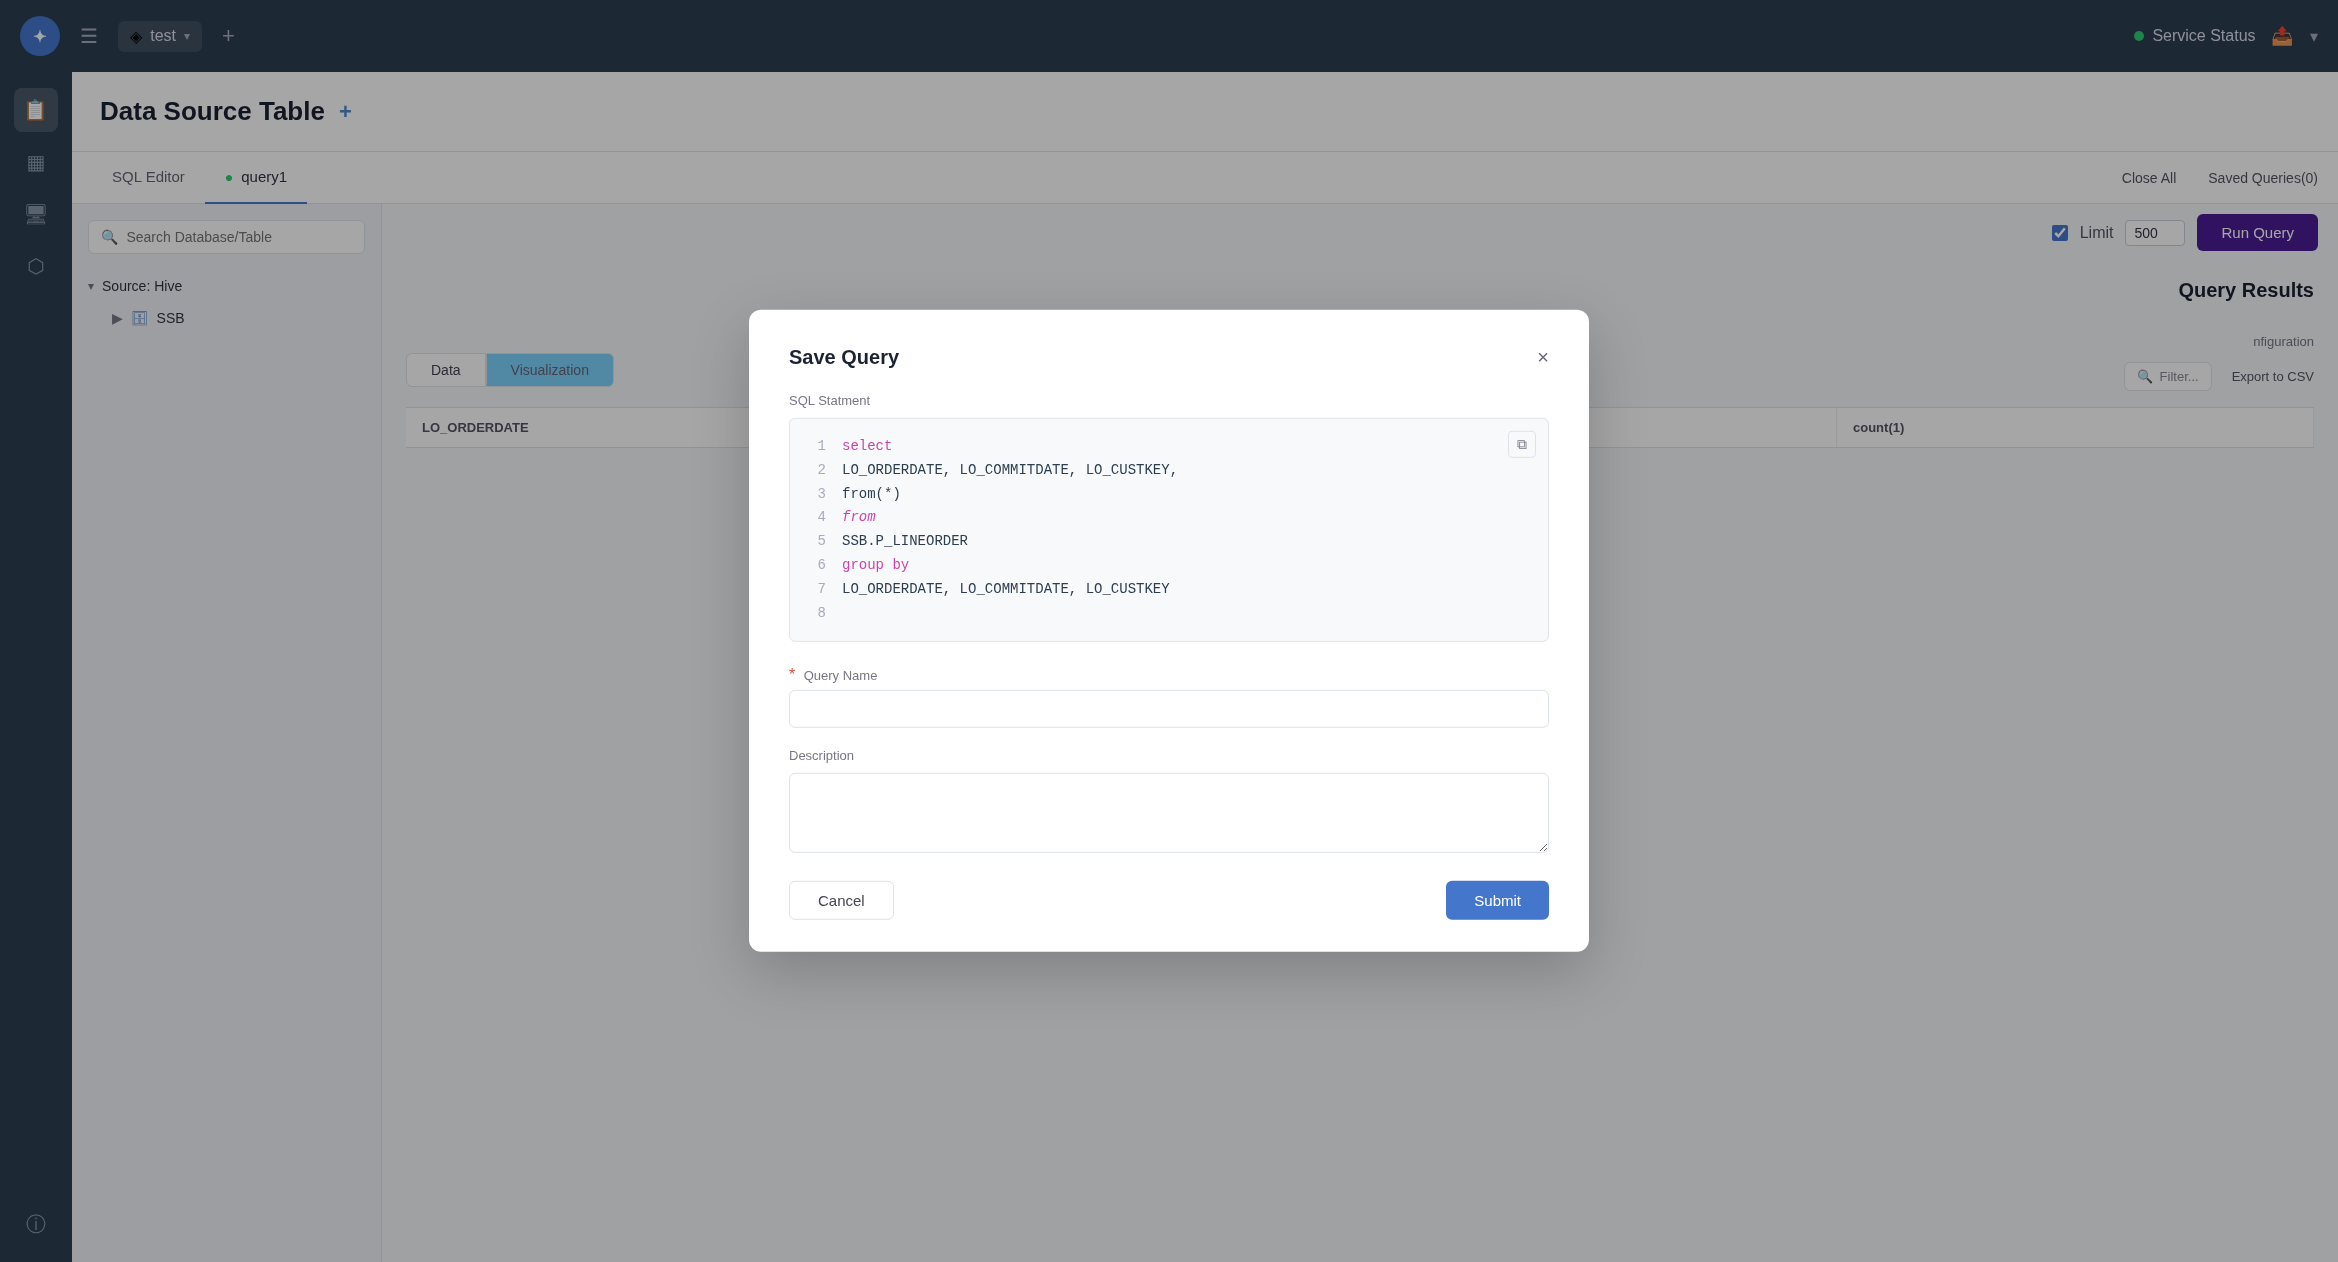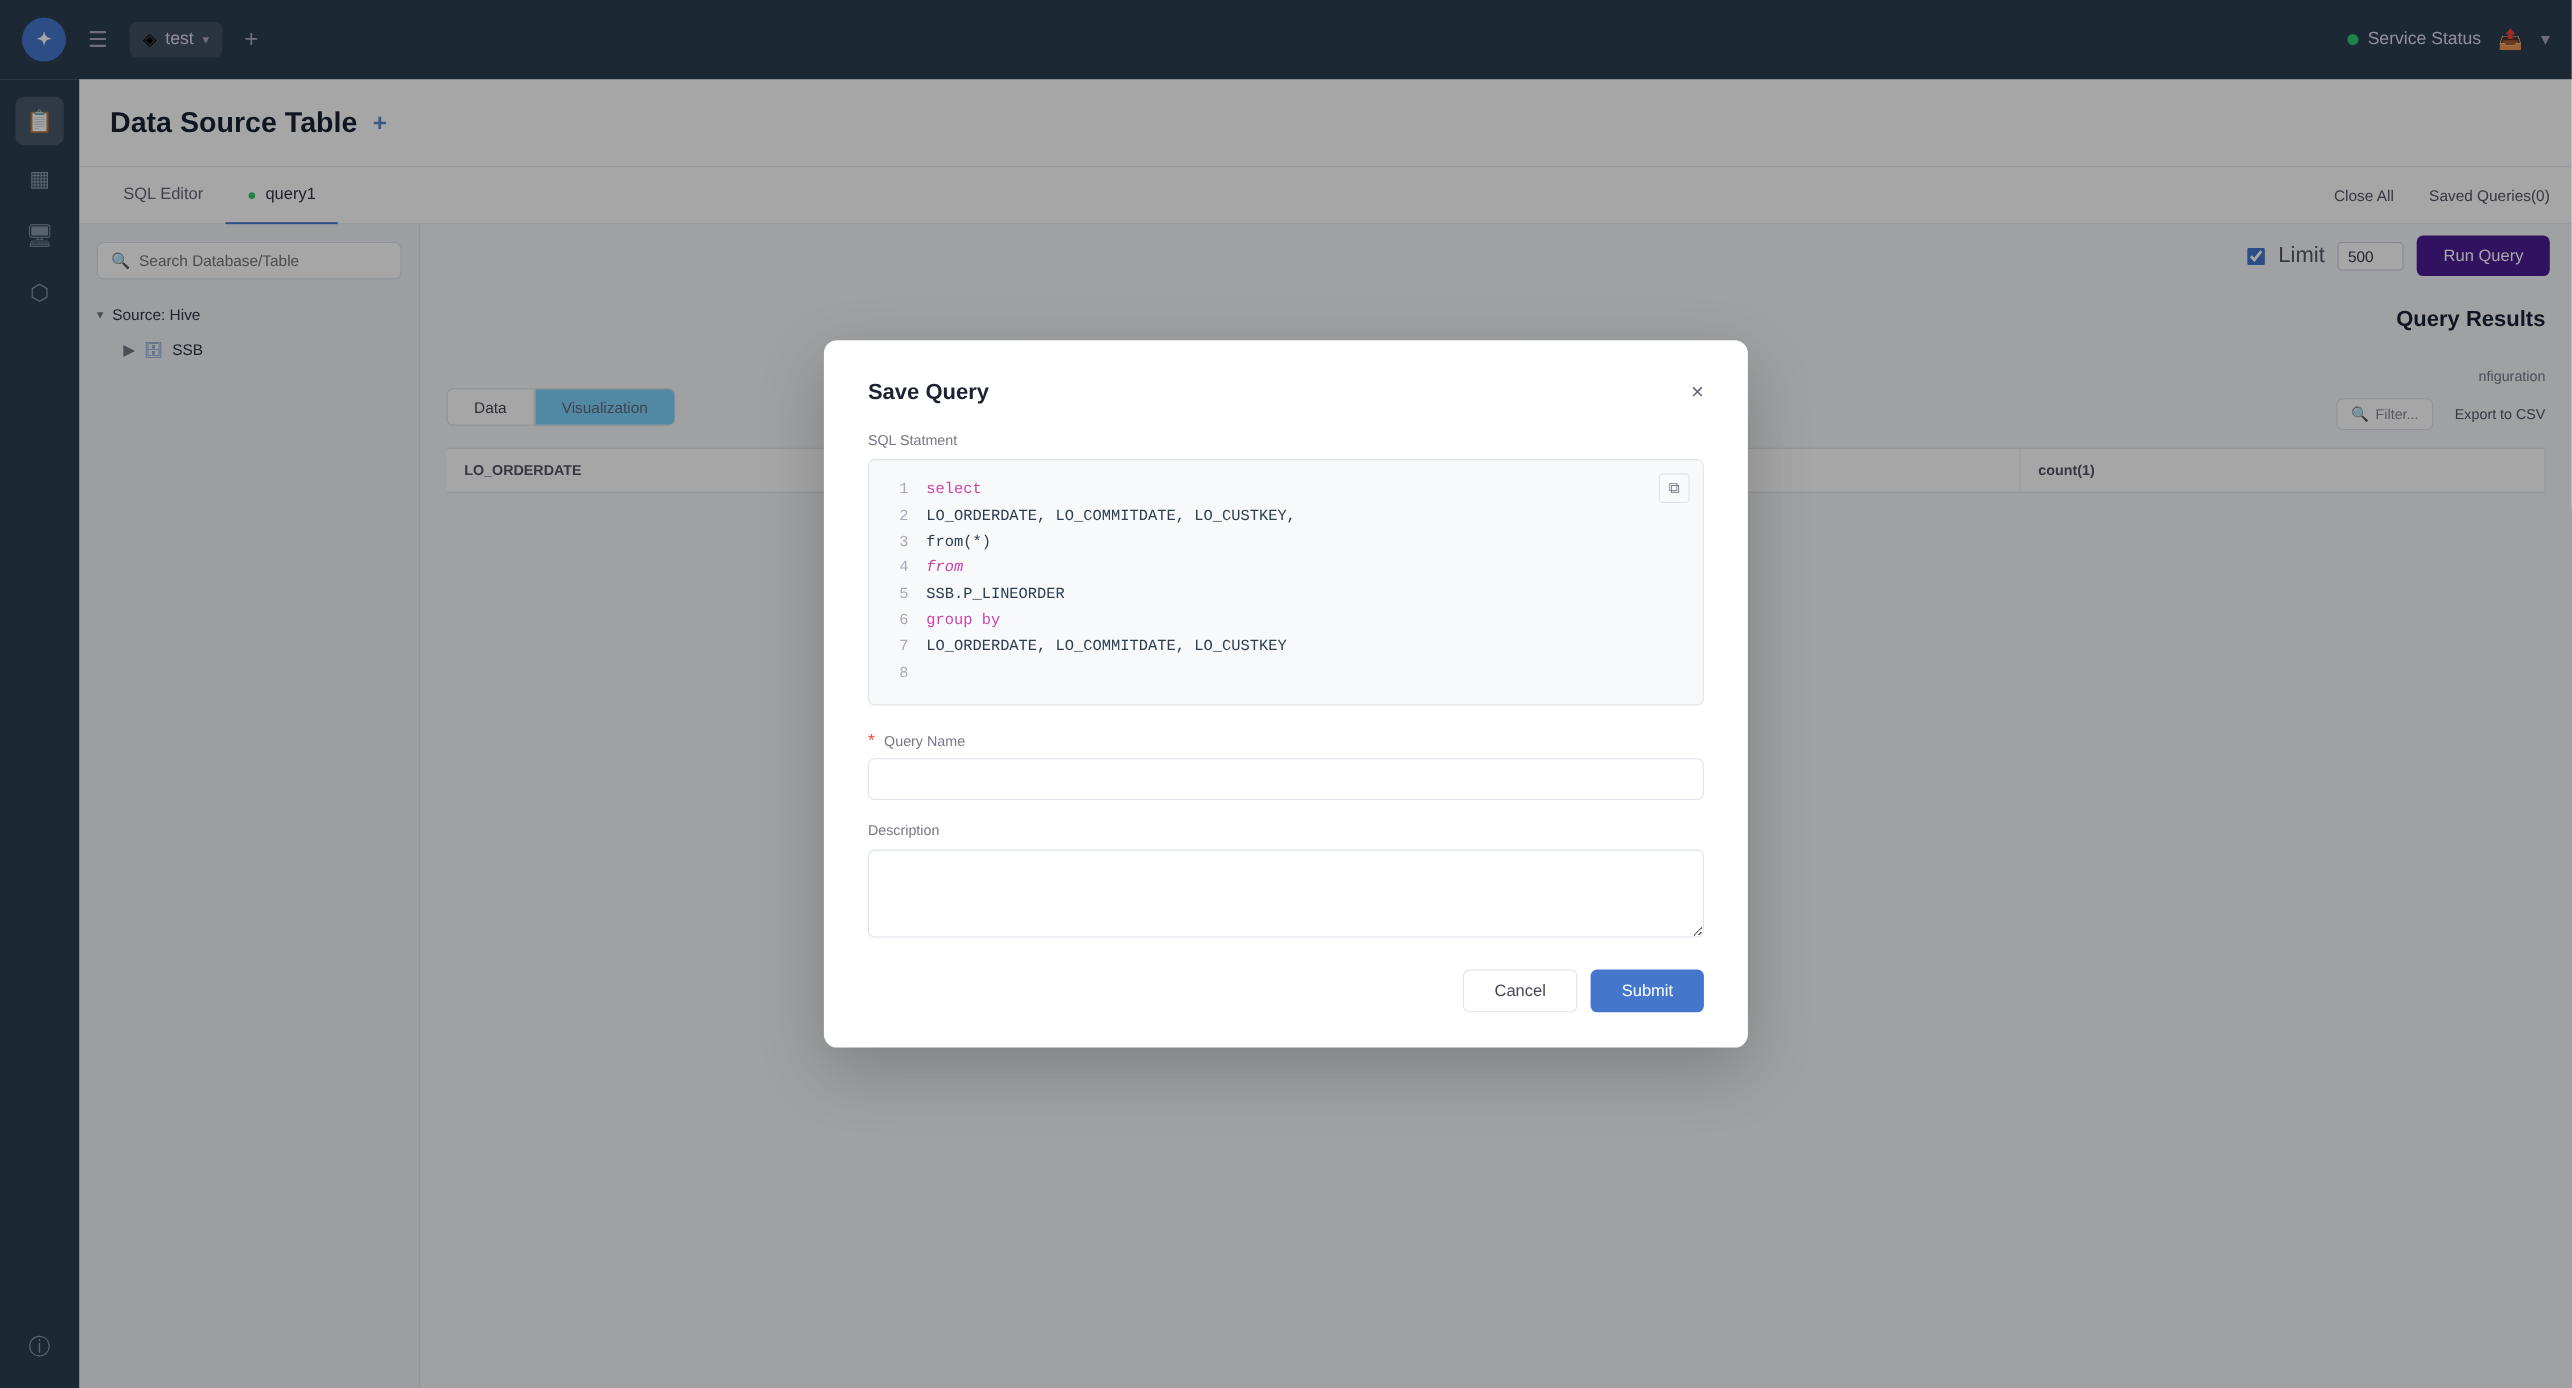--- a/index.html
+++ b/index.html
@@ -99,21 +99,21 @@
     
     .right-panel {
       position: absolute; top: 132px; left: 310px; right: 0; bottom: 0;
       background: #f5f7fa;
     }
     .run-query-bar {
       display: flex; align-items: center; justify-content: flex-end; gap: 12px;
       padding: 10px 20px 10px 0;
     }
     .limit-checkbox { accent-color: #4477cc; width: 16px; height: 16px; cursor: pointer; }
-    .limit-label { font-size: 20px; color: #556; }
+    .limit-label { font-size: 16px; color: #556; }
     .limit-input {
       border: 1px solid #ccd; border-radius: 4px; padding: 4px 8px;
       font-size: 14px; width: 60px; color: #334;
     }
     .run-query-btn {
       background: #4c1d95; color: #fff; border: none; border-radius: 6px;
       padding: 10px 24px; font-size: 15px; cursor: pointer; font-weight: 500;
     }
     .configuration-label { font-size: 13px; color: #778; }
     .query-results-header { font-size: 20px; font-weight: 600; color: #1a2233; margin: 8px 0 16px; text-align: right; padding-right: 0; }
@@ -191,21 +191,21 @@
     }
 
     
     .description-textarea {
       width: 100%; border: 1px solid #dde3ea; border-radius: 6px;
       padding: 10px 14px; font-size: 14px; color: #334; outline: none;
       resize: vertical; height: 80px; margin-bottom: 24px;
     }
 
     
-    .modal-footer { display: flex; justify-content: flex-end; gap: 12px; }
+    .modal-footer { display: flex; justify-content: space-between; gap: 12px; }
     .cancel-btn {
       padding: 10px 28px; border: 1px solid #dde3ea; border-radius: 6px;
       background: #fff; font-size: 15px; color: #445; cursor: pointer;
     }
     .submit-btn {
       padding: 10px 28px; border: none; border-radius: 6px;
       background: #4477cc; font-size: 15px; color: #fff; cursor: pointer; font-weight: 500;
     }
 
     

